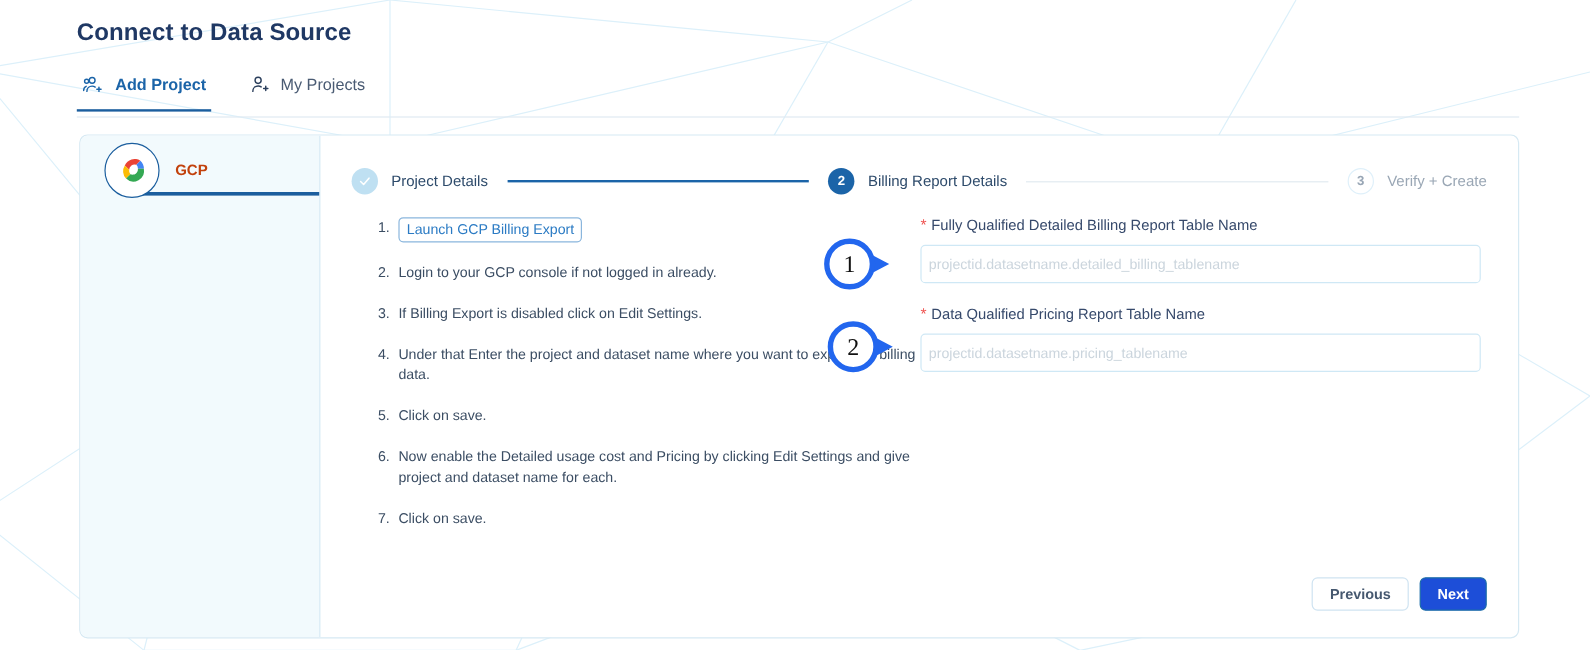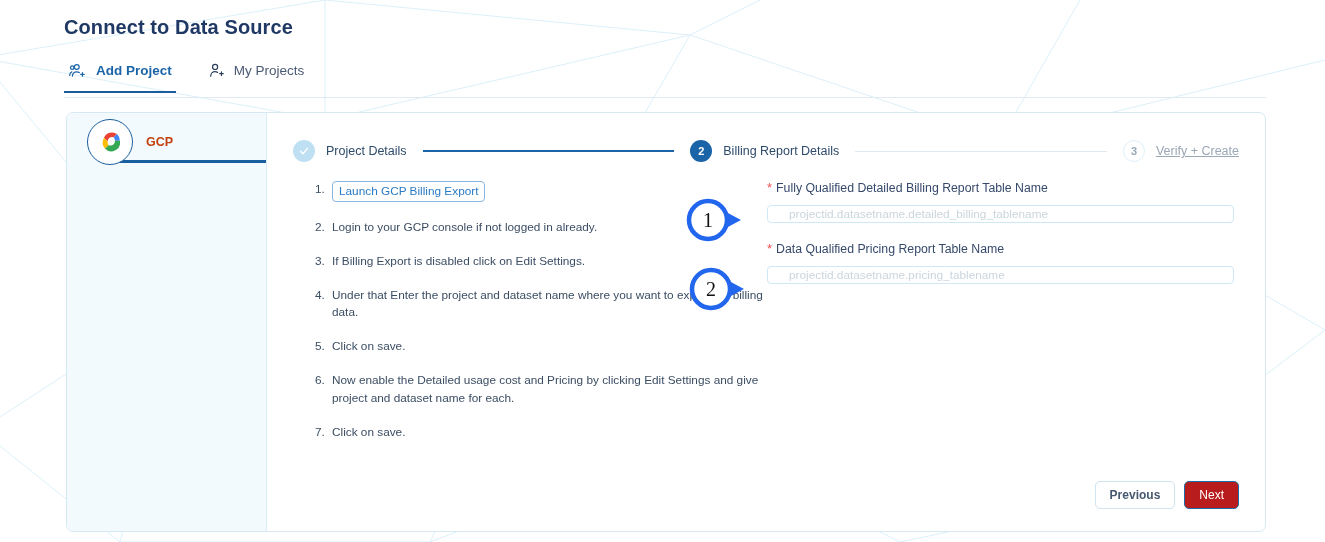--- a/index.html
+++ b/index.html
@@ -157,21 +157,21 @@
     align-items: center;
     justify-content: center;
     font-size: 11px;
     font-weight: bold;
     flex: 0 0 22px;
   }
   .step-bubble.done { background: #bfe0f2; color: #ffffff; }
   .step-bubble.current { background: #1b64a8; color: #ffffff; }
   .step-bubble.todo { background: #ffffff; border: 1.5px solid #dff0fa; color: #98a6b5; }
   .step-label { font-size: 12.5px; color: #2e4b6b; }
-  .step.todo .step-label { color: #9aa7b5; text-decoration: underline; }
+  .step.todo .step-label { color: #9aa7b5; }
   .step-line {
     flex: 1 1 auto;
     height: 1.5px;
     margin: 0 16px;
   }
   .step-line.filled { background: #1b64a8; height: 1.5px; }
   .step-line.empty { background: #e2eaf0; height: 1px; }
 
   
   .instructions {
@@ -214,24 +214,24 @@
     font-size: 12.3px;
     color: #36496b;
     margin-bottom: 9px;
     display: flex;
     align-items: baseline;
     gap: 4px;
   }
   .req-star { color: #ef5350; font-size: 13px; line-height: 1; }
   .text-input {
     width: 467px;
-    height: 18px;
+    height: 32px;
     border: 1px solid #cfe8f5;
     border-radius: 4px;
-    padding: 0 21px;
+    padding: 0 6px;
     font-size: 11.8px;
     font-family: inherit;
     color: #3b4d63;
     background: #ffffff;
     outline: none;
   }
   .text-input::placeholder { color: #cbd5dd; }
 
   
   .callout {
@@ -259,24 +259,24 @@
     padding: 7px 14px;
     line-height: 1;
     font-weight: bold;
   }
   .btn-secondary {
     background: #ffffff;
     border: 1px solid #cfe3f1;
     color: #46586f;
   }
   .btn-primary {
-    background: #b91c1c;
+    background: #1d4ed8;
     border: 1px solid #1b6ca8;
     color: #ffffff;
-    font-weight: normal;
+    font-weight: bold;
   }
 </style>
 </head>
 <body>
 
 <svg class="bg-net" viewBox="0 0 1325 542" xmlns="http://www.w3.org/2000/svg">
   <g stroke="#dcf0fa" stroke-width="1" fill="none">
     <path d="M-20 58 L325 0"></path>
     <path d="M-20 58 L325 120"></path>
     <path d="M325 0 L325 120"></path>

